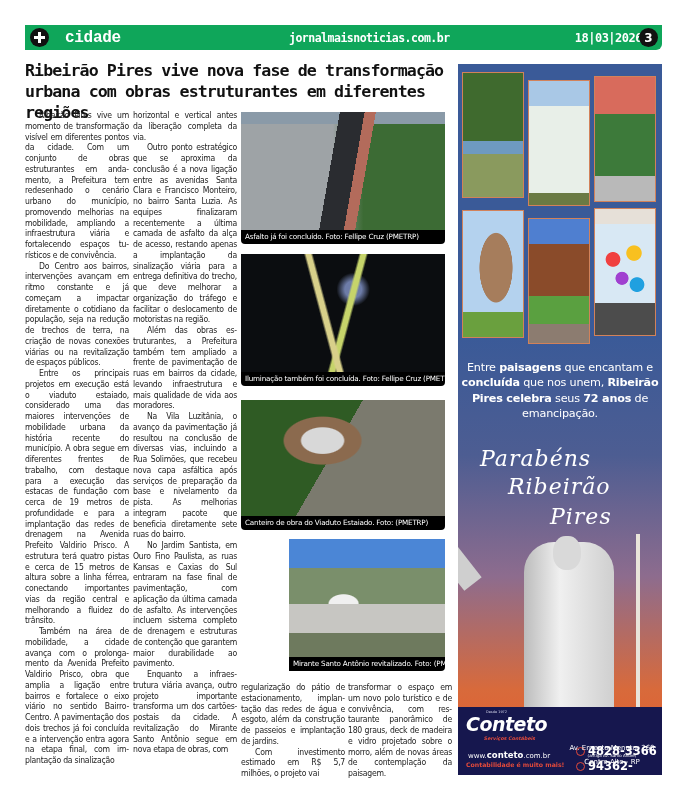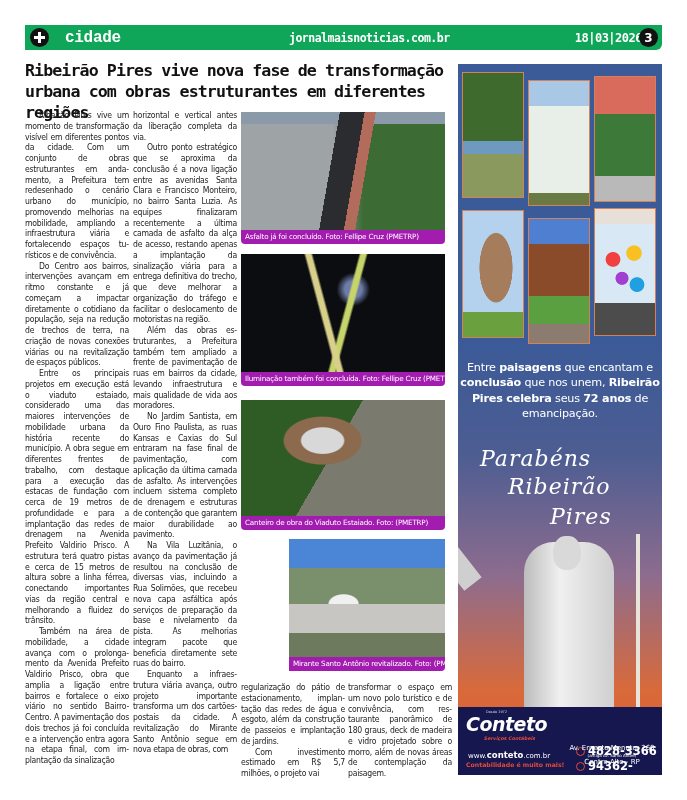--- a/index.html
+++ b/index.html
@@ -41,21 +41,21 @@
   .col1 { left: 25px; }
   .col2 { left: 133px; }
   .col3 { left: 241px; top: 682px; }
   .col4 { left: 348px; top: 682px; }
 
   .photo {
     position: absolute; left: 241px; width: 204px; border-radius: 0 0 4px 4px; overflow: hidden;
   }
   .photo .img { width: 100%; }
   .photo .caption {
-    background: #a21caf; color: #fff; font-size: 7.2px; height: 14px; line-height: 14px;
+    background: #000000; color: #fff; font-size: 7.2px; height: 14px; line-height: 14px;
     padding-left: 4px; letter-spacing: -0.2px; white-space: nowrap; overflow: hidden;
   }
   .ph1 { top: 112px; }
   .ph1 .img { height: 118px; background:
       linear-gradient(100deg, transparent 0 44%, #2a2c30 44% 55%, #b36b5b 55% 60%, transparent 60%),
       linear-gradient(180deg, #8a9aa8 0 10%, transparent 10%),
       linear-gradient(90deg, #9ea3a6 0 45%, #3c6b34 60% 100%); }
   .ph2 { top: 254px; }
   .ph2 .img { height: 118px; background:
       linear-gradient(75deg, transparent 0 40%, #d8d08a 41% 43%, transparent 44%),
@@ -141,22 +141,22 @@
 <div class="col col1">
   <p>Ribeirão Pires vive um momento de transforma­ção visível em diferentes pontos da cidade. Com um conjunto de obras estruturantes em anda­mento, a Prefeitura tem redesenhado o cenário urbano do município, promovendo melhorias na mobilidade, ampliando a infraestrutura viária e fortalecendo espaços tu­rísticos e de convivência.</p>
   <p>Do Centro aos bair­ros, intervenções avan­çam em ritmo constante e já começam a impactar diretamente o cotidiano da população, seja na re­dução de trechos de ter­ra, na criação de novas conexões viárias ou na revitalização de espaços públicos.</p>
   <p>Entre os principais projetos em execução está o viaduto estaiado, considerado uma das maiores intervenções de mobilidade urbana da história recente do município. A obra segue em diferentes frentes de trabalho, com des­taque para a execução das estacas de fundação com cerca de 19 metros de profundidade e para a implantação das redes de drenagem na Avenida Prefeito Valdirio Prisco. A estrutura terá quatro pistas e cerca de 15 me­tros de altura sobre a linha férrea, conectando importantes vias da re­gião central e melhoran­do a fluidez do trânsito.</p>
   <p>Também na área de mobilidade, a cidade avança com o prolonga­mento da Avenida Prefei­to Valdirio Prisco, obra que amplia a ligação en­tre bairros e fortalece o eixo viário no sentido Bairro-Centro. A pavi­mentação dos dois tre­chos já foi concluída e a intervenção entra agora na etapa final, com im­plantação da sinalização</p>
 </div>
 <div class="col col2">
   <p style="text-indent:0">horizontal e vertical an­tes da liberação comple­ta da via.</p>
   <p>Outro ponto estraté­gico que se aproxima da conclusão é a nova li­gação entre as avenidas Santa Clara e Francisco Monteiro, no bairro San­ta Luzia. As equipes fina­lizaram recentemente a última camada de asfalto da alça de acesso, res­tando apenas a implanta­ção da sinalização viária para a entrega definitiva do trecho, que deve me­lhorar a organização do tráfego e facilitar o des­locamento de motoristas na região.</p>
   <p>Além das obras es­truturantes, a Prefeitura também tem ampliado a frente de pavimentação de ruas em bairros da ci­dade, levando infraestru­tura e mais qualidade de vida aos moradores.</p>
+  <p>Na Vila Luzitânia, o avanço da pavimentação já resultou na conclu­são de diversas vias, in­cluindo a Rua Solimões, que recebeu nova capa asfáltica após serviços de preparação da base e nivelamento da pista. As melhorias integram pacote que beneficia di­retamente sete ruas do bairro.</p>
   <p>No Jardim Santista, em Ouro Fino Paulista, as ruas Kansas e Caxias do Sul entraram na fase final de pavimentação, com aplicação da última camada de asfalto. As in­tervenções incluem sis­tema completo de dre­nagem e estruturas de contenção que garantem maior durabilidade ao pavimento.</p>
-  <p>Na Vila Luzitânia, o avanço da pavimentação já resultou na conclu­são de diversas vias, in­cluindo a Rua Solimões, que recebeu nova capa asfáltica após serviços de preparação da base e nivelamento da pista. As melhorias integram pacote que beneficia di­retamente sete ruas do bairro.</p>
   <p>Enquanto a infraes­trutura viária avança, outro projeto importante transforma um dos car­tões-postais da cidade. A revitalização do Mirante Santo Antônio segue em nova etapa de obras, com</p>
 </div>
 <div class="col col3">
   <p style="text-indent:0">regularização do pátio de estacionamento, implan­tação das redes de água e esgoto, além da cons­trução de passeios e im­plantação de jardins.</p>
   <p>Com investimen­to estimado em R$ 5,7 milhões, o projeto vai</p>
 </div>
 <div class="col col4">
   <p style="text-indent:0">transformar o espaço em um novo polo turístico e de convivência, com res­taurante panorâmico de 180 graus, deck de ma­deira e vidro projetado sobre o morro, além de novas áreas de contem­plação da paisagem.</p>
 </div>
 
@@ -180,21 +180,21 @@
 <aside class="ad">
   <div class="ad-photos">
     <div class="ad-photo ap1"></div>
     <div class="ad-photo ap2"></div>
     <div class="ad-photo ap3"></div>
     <div class="ad-photo ap4"></div>
     <div class="ad-photo ap5"></div>
     <div class="ad-photo ap6"></div>
   </div>
 
-  <p class="ad-text"><span>Entre </span><b>paisagens</b><span> que encantam e </span><b>conclusão</b><span> que nos unem, </span><b>Ribeirão Pires celebra</b><span> seus </span><b>72 anos</b><span> de emancipação.</span></p>
+  <p class="ad-text"><span>Entre </span><b>paisagens</b><span> que encantam e </span><b>concluída</b><span> que nos unem, </span><b>Ribeirão Pires celebra</b><span> seus </span><b>72 anos</b><span> de emancipação.</span></p>
 
   <div class="arm-l"></div>
   <div class="statue"></div>
   <div class="statue-head"></div>
   <div class="staff"></div>
 
   <span class="script s1">Parabéns</span>
   <span class="script s2">Ribeirão</span>
   <span class="script s3">Pires</span>
 

